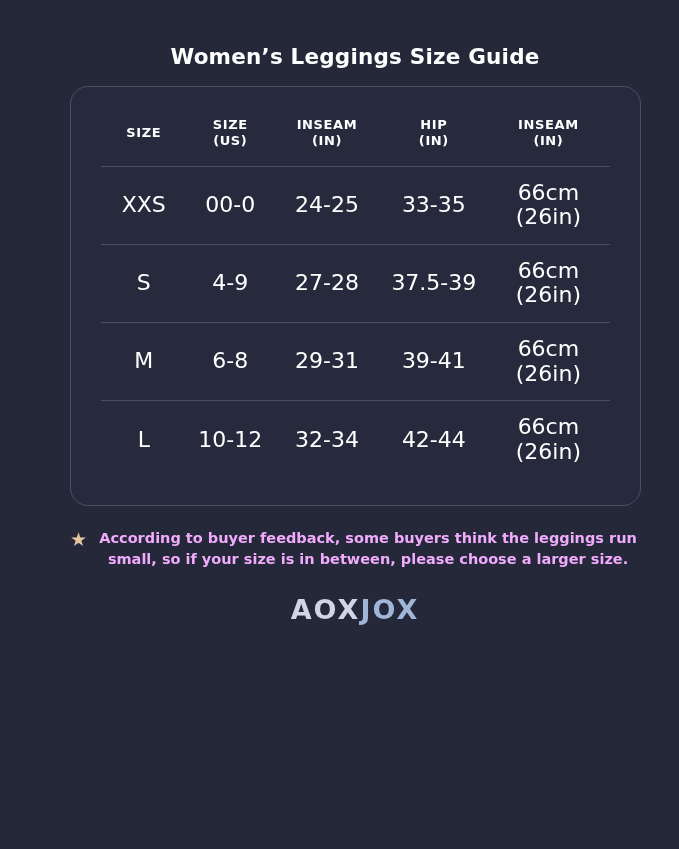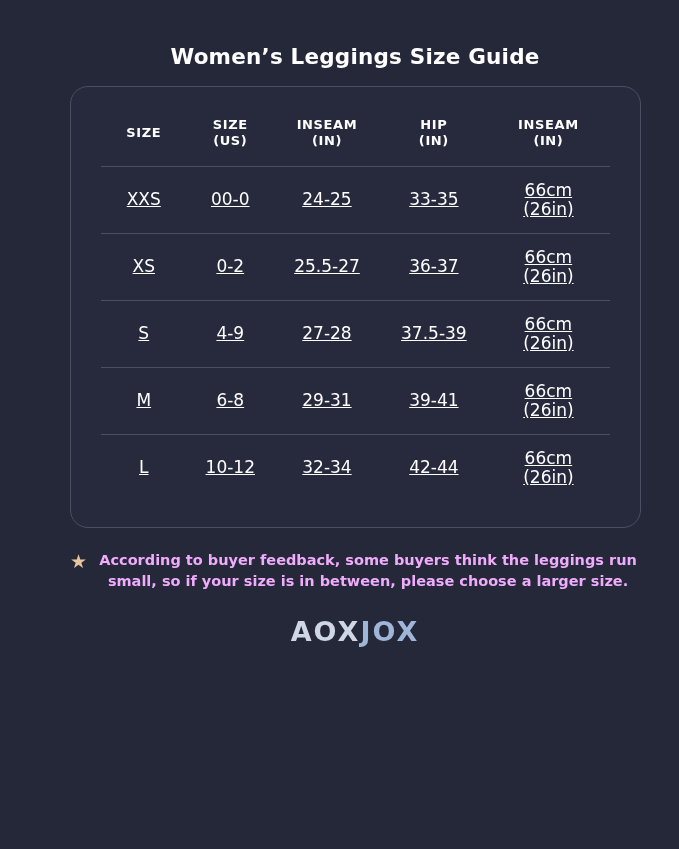--- a/index.html
+++ b/index.html
@@ -56,25 +56,24 @@
     font-size: 13px;
     font-weight: bold;
     letter-spacing: 0.6px;
     padding: 8px 2px 16px 2px;
     line-height: 1.25;
   }
   table.size-table tbody tr {
     border-top: 1px solid #4b4f63;
   }
   table.size-table td {
-    font-size: 17px;
+    font-size: 22px;
     font-weight: normal;
     padding: 14px 2px;
     line-height: 1.12;
-    text-decoration: underline;
   }
   .col-size { width: 17%; }
   .col-size-us { width: 17%; }
   .col-waist { width: 21%; }
   .col-hip   { width: 21%; }
   .col-inseam{ width: 24%; }
 
   .inseam-cell span {
     display: block;
   }
@@ -158,30 +157,20 @@
           <td>XXS</td>
           <td>00-0</td>
           <td>24-25</td>
           <td>33-35</td>
           <td class="inseam-cell">
             <span>66cm</span>
             <span>(26in)</span>
           </td>
         </tr>
         <tr>
-          <td>XS</td>
-          <td>0-2</td>
-          <td>25.5-27</td>
-          <td>36-37</td>
-          <td class="inseam-cell">
-            <span>66cm</span>
-            <span>(26in)</span>
-          </td>
-        </tr>
-        <tr>
           <td>S</td>
           <td>4-9</td>
           <td>27-28</td>
           <td>37.5-39</td>
           <td class="inseam-cell">
             <span>66cm</span>
             <span>(26in)</span>
           </td>
         </tr>
         <tr>

